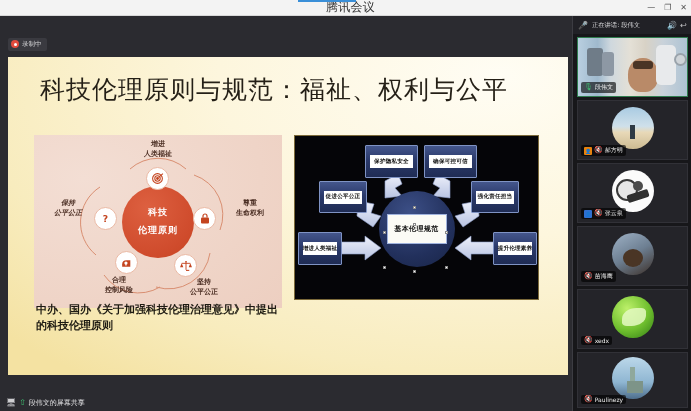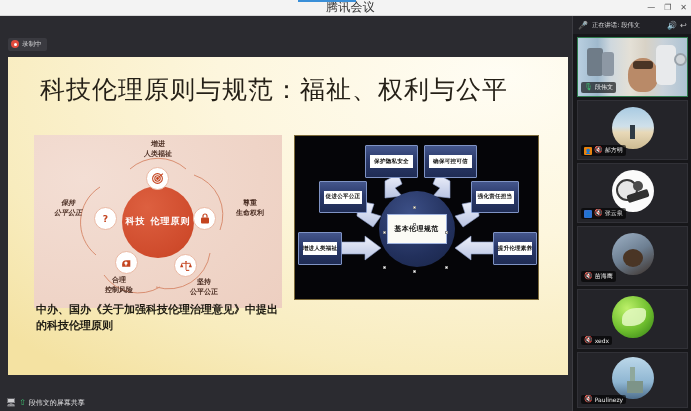--- a/index.html
+++ b/index.html
@@ -67,21 +67,21 @@
   
   .wheel {
     position:absolute; left:26px; top:78px; width:248px; height:173px;
     background:
       radial-gradient(130% 130% at 20% 25%, #f3ded4 0%, #efd4c7 55%, #ecccbd 100%);
   }
   .wheel-center {
     position:absolute; left:50%; top:50%; transform:translate(-50%,-50%);
     width:72px; height:72px; border-radius:50%;
     background: radial-gradient(circle at 35% 30%, #dd6040 0%, #cf4b2c 70%, #c4441f 100%);
-    display:flex; align-items:center; justify-content:center;
+    display:flex; flex-direction:column; align-items:center; justify-content:center;
     gap:5px;
   }
   .wheel-center span { font-size:9px; color:#fff; font-weight:bold; letter-spacing:1px; }
 
   .node {
     position:absolute; width:23px; height:23px; border-radius:50%;
     background:#fff; border:1px solid #eab9a4;
     display:flex; align-items:center; justify-content:center;
     color:#c4441f;
   }

